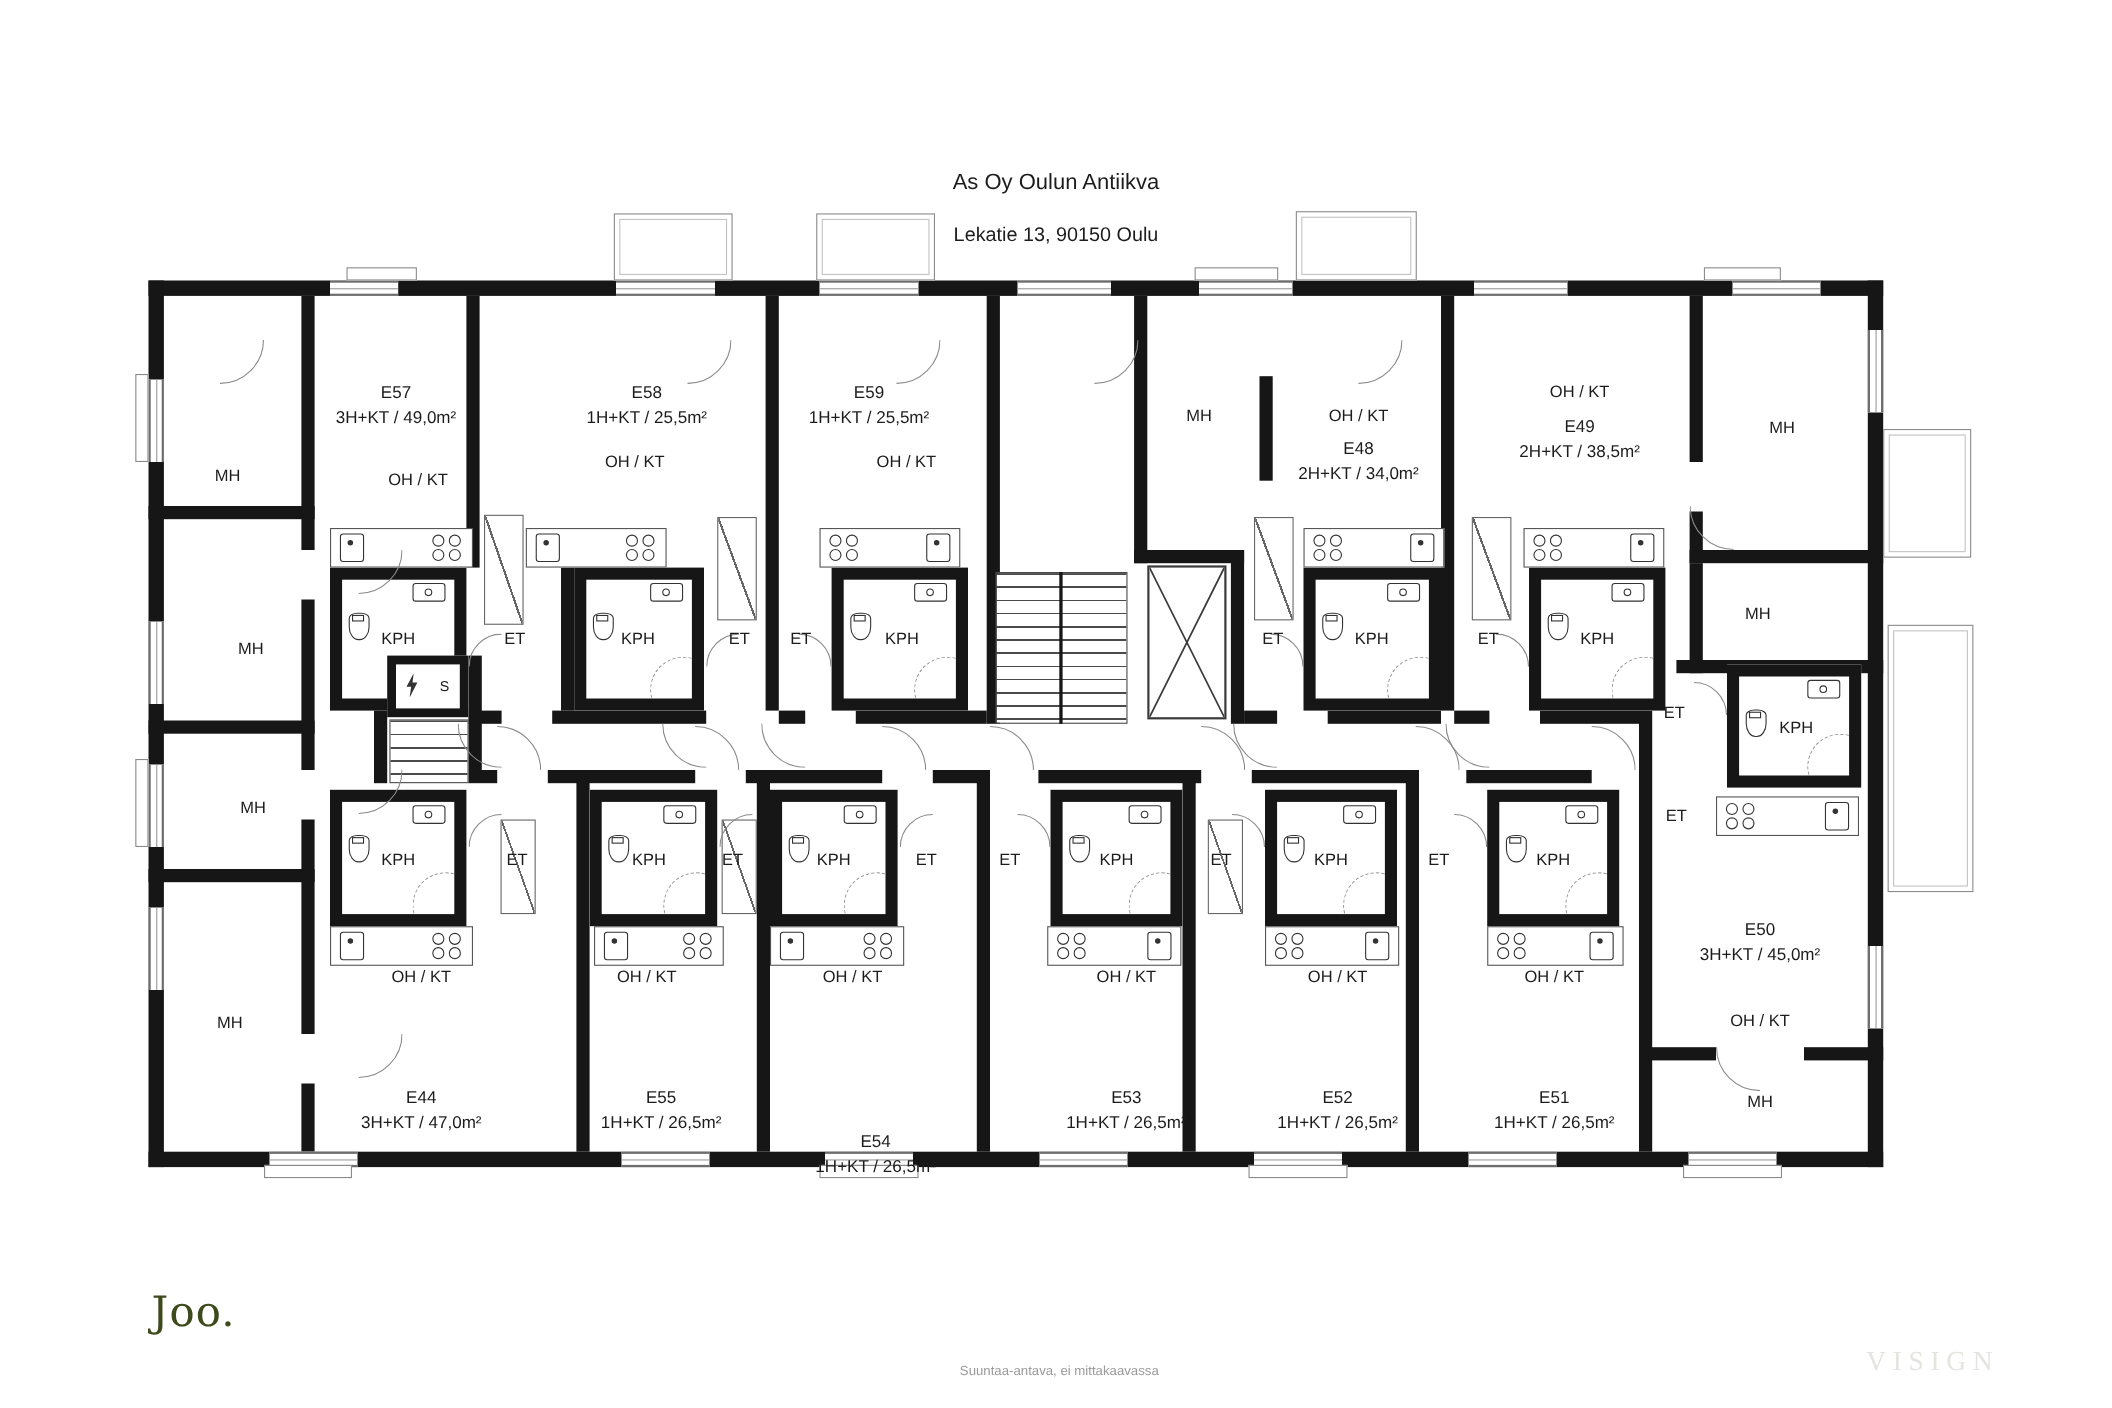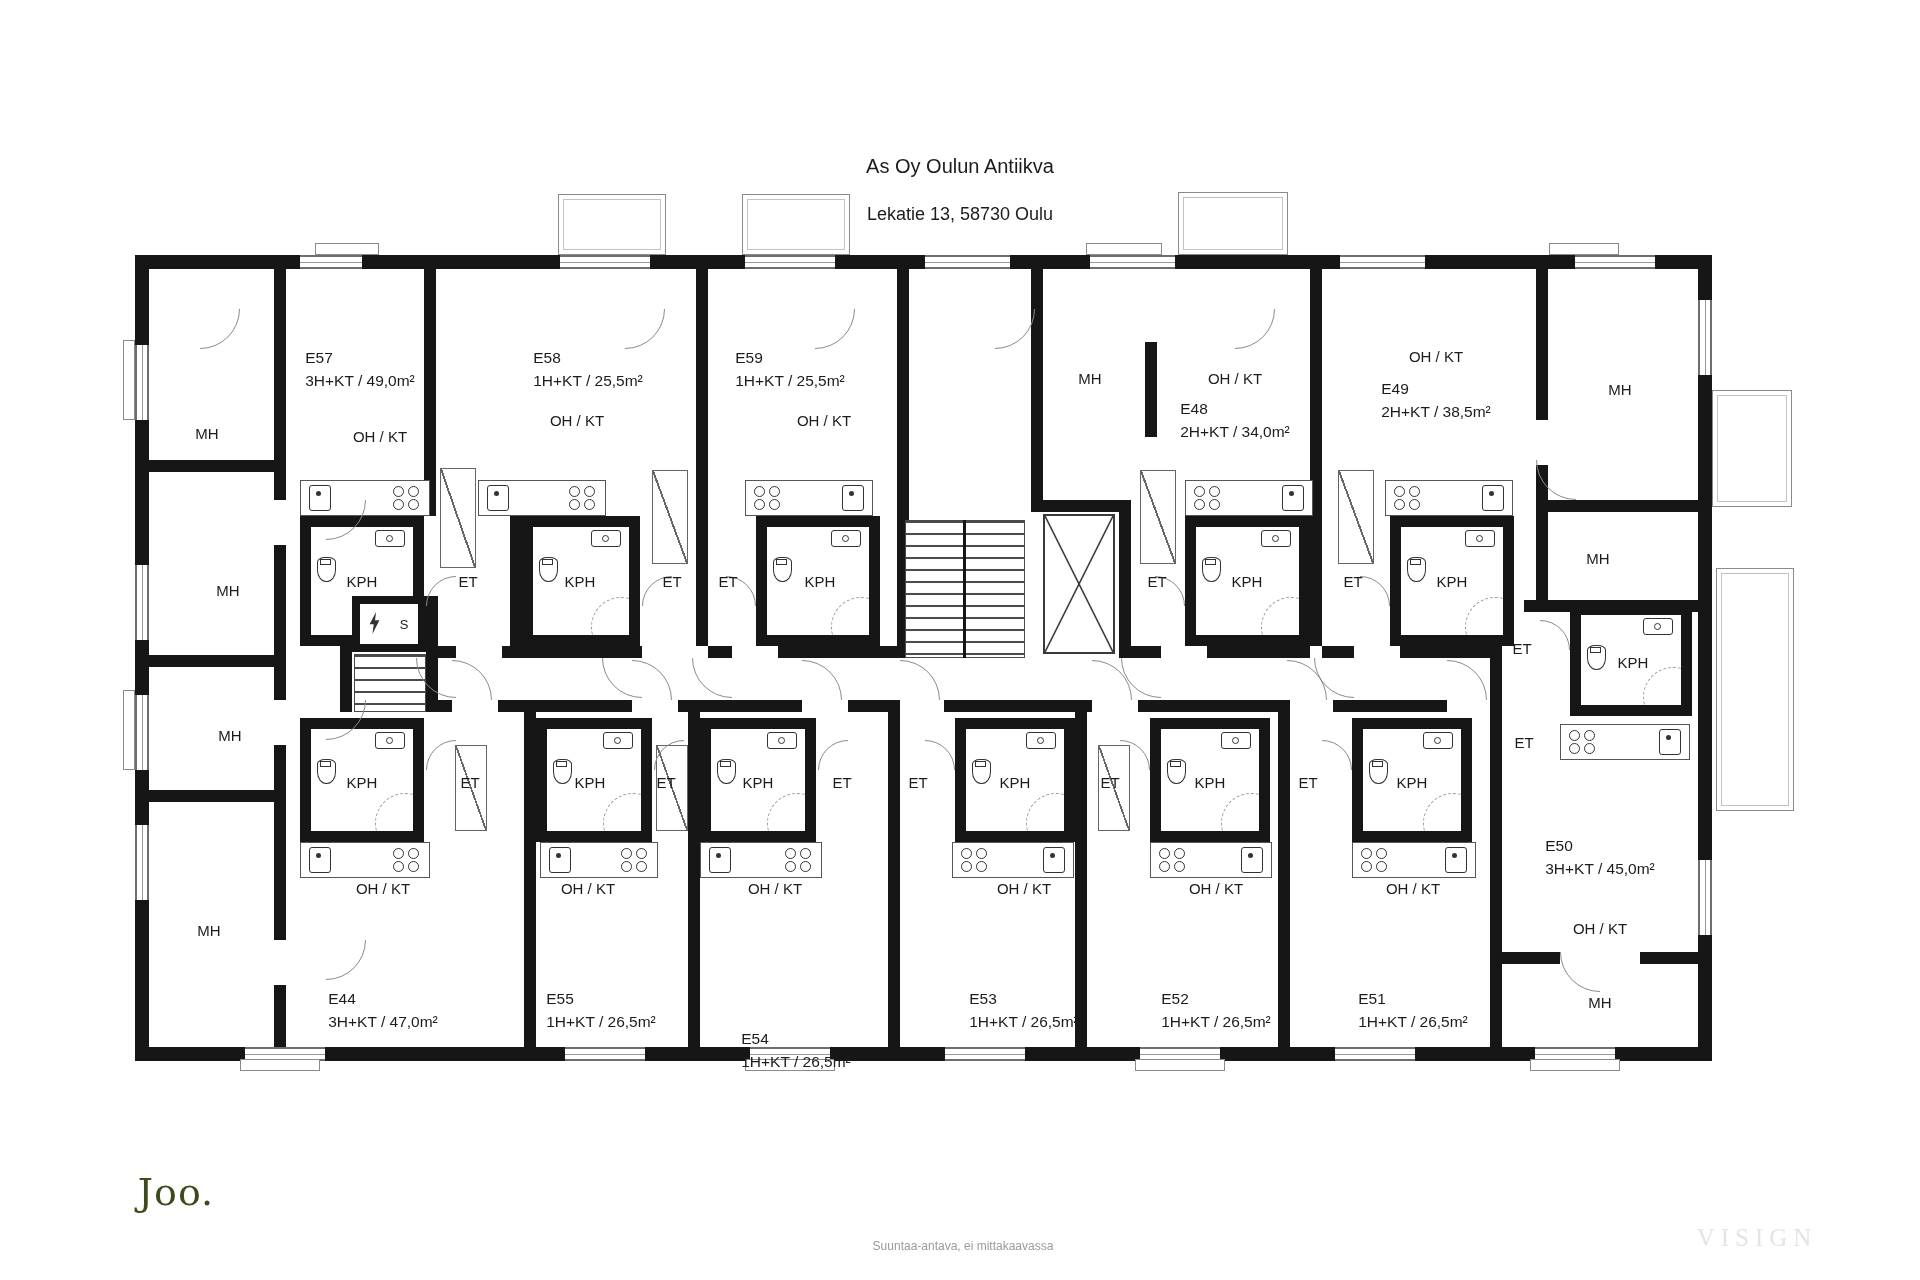--- a/index.html
+++ b/index.html
@@ -1,19 +1,19 @@
 <!DOCTYPE html>
 <html><head>
 <meta charset="utf-8">
 <style>
   html,body{margin:0;padding:0;background:#ffffff;}
   #page{position:relative;width:1920px;height:1280px;background:#ffffff;overflow:hidden;
         font-family:"Liberation Sans", sans-serif;color:#1c1c1c;}
   .lbl{position:absolute;transform:translate(-50%,-50%);white-space:nowrap;
-       font-size:15px;color:#1c1c1c;text-align:left;}
+       font-size:15px;color:#1c1c1c;text-align:center;}
   .title{font-size:20px;}
   .subtitle{font-size:18px;}
   .apt{display:flex;flex-direction:column;line-height:1.5;font-size:15.5px;}
   .w{position:absolute;background:#161616;}
   .win{position:absolute;height:14px;background:#fff;border-top:2px solid #6e6e6e;border-bottom:2px solid #6e6e6e;
        background-image:linear-gradient(#9a9a9a,#9a9a9a);background-size:100% 1px;background-position:center;background-repeat:no-repeat;box-sizing:border-box;}
   .winv{position:absolute;width:14px;background:#fff;border-left:2px solid #6e6e6e;border-right:2px solid #6e6e6e;
        background-image:linear-gradient(#9a9a9a,#9a9a9a);background-size:1px 100%;background-position:center;background-repeat:no-repeat;box-sizing:border-box;}
   .balc{position:absolute;background:#fff;border:1.5px solid #8a8a8a;box-sizing:border-box;}
   .balc::after{content:"";position:absolute;inset:4px;border:1px solid #c2c2c2;}
@@ -50,21 +50,21 @@
   .wm{position:absolute;transform:translate(-50%,-50%);font-family:"Liberation Serif", serif;
       font-size:25px;letter-spacing:6px;color:#e4e4e0;}
   .s-lbl{font-size:13px;}
 </style>
 </head>
 <body>
 
 <div id="page">
 
   <div class="lbl title" style="left:960px;top:166px">As Oy Oulun Antiikva</div>
-  <div class="lbl subtitle" style="left:960px;top:214px">Lekatie 13, 58730 Oulu</div>
+  <div class="lbl subtitle" style="left:960px;top:214px">Lekatie 13, 90150 Oulu</div>
 
   <div class="w" style="left:135px;top:255px;width:1577px;height:14px"></div>
   <div class="w" style="left:135px;top:1047px;width:1577px;height:14px"></div>
   <div class="w" style="left:135px;top:255px;width:14px;height:806px"></div>
   <div class="w" style="left:1698px;top:255px;width:14px;height:806px"></div>
 
   <div class="w" style="left:135px;top:460px;width:151px;height:12px"></div>
   <div class="w" style="left:135px;top:655px;width:151px;height:12px"></div>
   <div class="w" style="left:135px;top:790px;width:151px;height:12px"></div>
   <div class="w" style="left:274px;top:269px;width:12px;height:231px"></div>

